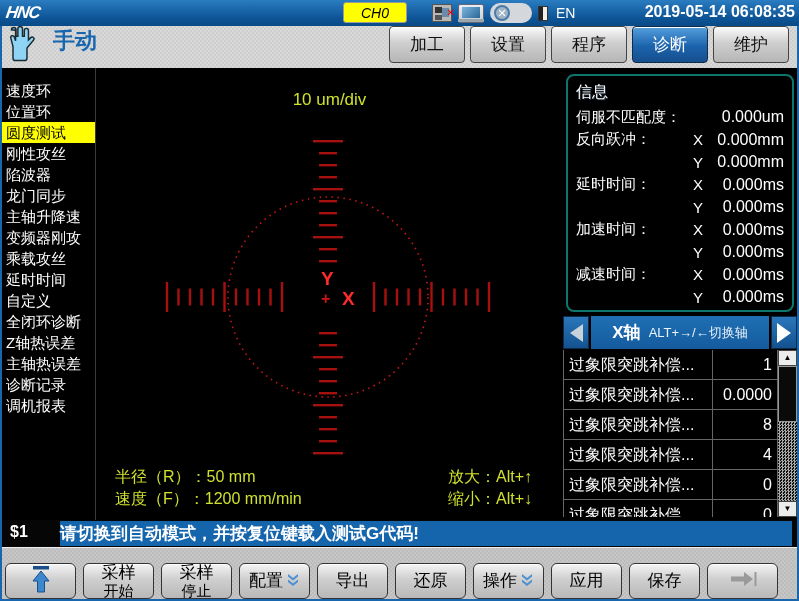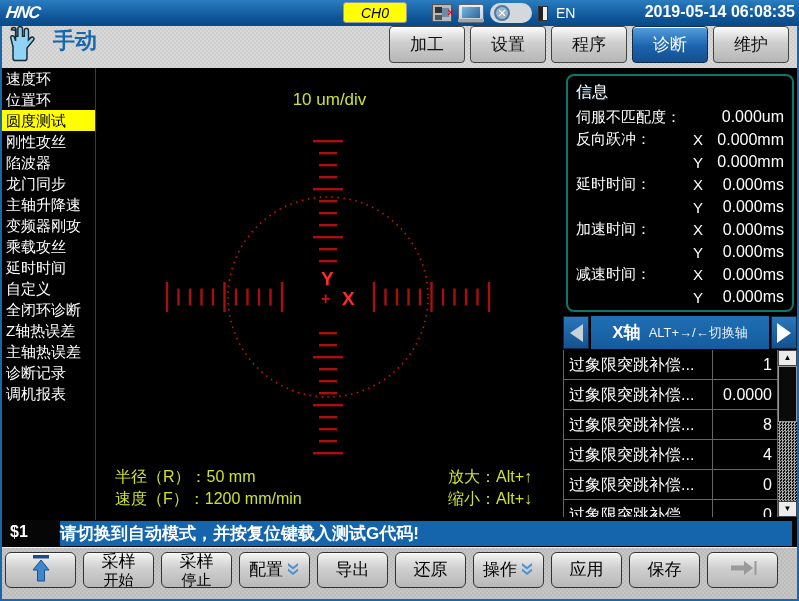--- a/index.html
+++ b/index.html
@@ -40,21 +40,21 @@
   .handbox { margin-left:5px; width:32px; height:38px; }
   .modetext { color:#1766ae; font-weight:bold; font-size:22px; margin-left:14px; }
   .tabs { margin-left:auto; display:flex; gap:5px; padding-right:8px; }
   .tab { width:76px; height:37px; border:1px solid #444; border-radius:4px;
     background:linear-gradient(#fbfbfb,#cfcfcf 45%,#b6b6b6); color:#111;
     font-size:17px; text-align:center; line-height:35px; box-shadow:0 1px 0 #fff inset; cursor:pointer; }
   .tab.active { background:linear-gradient(#55a0dd,#1c63ad 55%,#154f8d); color:#fff; border-color:#0f2c4a; }
 
   
   .sidebar { position:absolute; left:2px; top:68px; width:94px; height:452px;
-    background:#000; border-right:1px solid #3a3a3a; }
+    background:#000; border-right:1px solid #3a3a3a; padding-top:12px; }
   .sideitem { height:21px; line-height:21px; color:#fff; font-size:15px; padding-left:4px;
     white-space:nowrap; cursor:pointer; }
   .sideitem.active { background:#ffff00; color:#000; }
 
   
   .plot { position:absolute; left:96px; top:68px; width:467px; height:452px; background:#000; }
   .scalelabel { position:absolute; left:0; top:22px; width:100%; text-align:center;
     color:#cfe12c; font-size:17px; }
   .plotinfo { position:absolute; color:#cfe12c; font-size:16px; line-height:22px; white-space:nowrap; }
   .pi-left { left:19px; top:398px; }
@@ -99,21 +99,21 @@
   .msgbar { position:absolute; left:58px; top:1px; width:732px; height:25px; background:#1565ac;
     color:#fff; font-size:17px; font-weight:bold; line-height:25px; padding-left:0; white-space:nowrap; }
 
   
   .bottombar { position:absolute; left:0; top:547px; width:799px; height:52px;
     background-image:repeating-conic-gradient(#c6c6c6 0% 25%, #bcbcbc 0% 50%); background-size:4px 4px;
     border-top:1px solid #eee; display:flex; gap:7px; padding:4px 5px 0 5px; }
   .fbtn { width:71px; height:36px; border:1px solid #333; border-radius:6px;
     background:linear-gradient(#f4f4f4,#cfcfcf 45%,#b8b8b8); box-shadow:0 1px 0 #fff inset;
     display:flex; flex-direction:column; align-items:center; justify-content:center;
-    color:#000; font-size:17px; cursor:pointer; line-height:1.15; }
+    color:#000; font-size:17px; cursor:pointer; line-height:1.15;margin-top:11px; }
   .fbtn .l2 { font-size:15px; }
   .fbtn .lblrow { display:flex; align-items:center; gap:3px; }
 
   .edge-l { position:absolute; left:0; top:26px; width:2px; height:573px; background:#1766ae; }
   .edge-r { position:absolute; right:0; top:26px; width:2px; height:573px; background:#1766ae; }
   .edge-b { position:absolute; left:0; top:599px; width:799px; height:2px; background:#1766ae; }
 </style>
 </head>
 <body>
 

